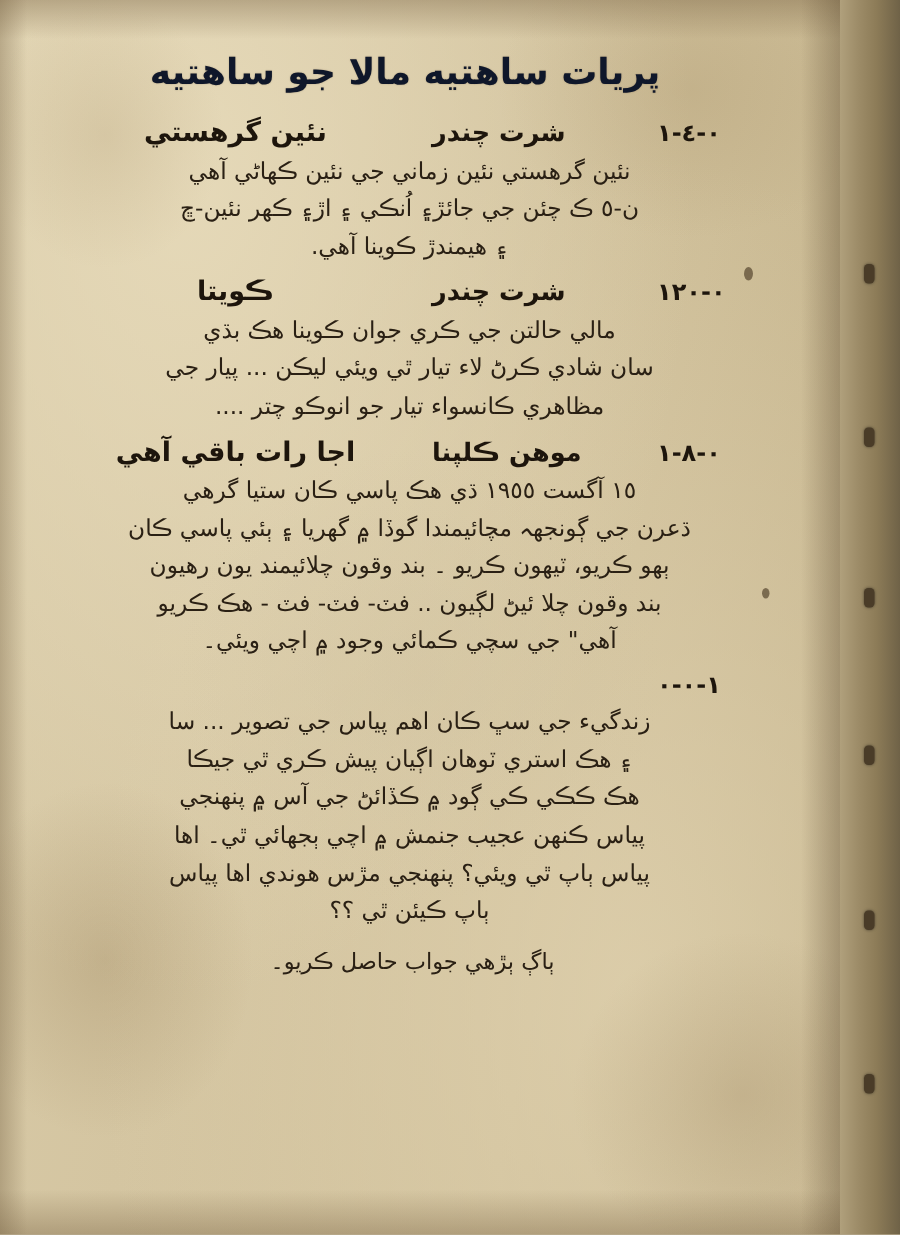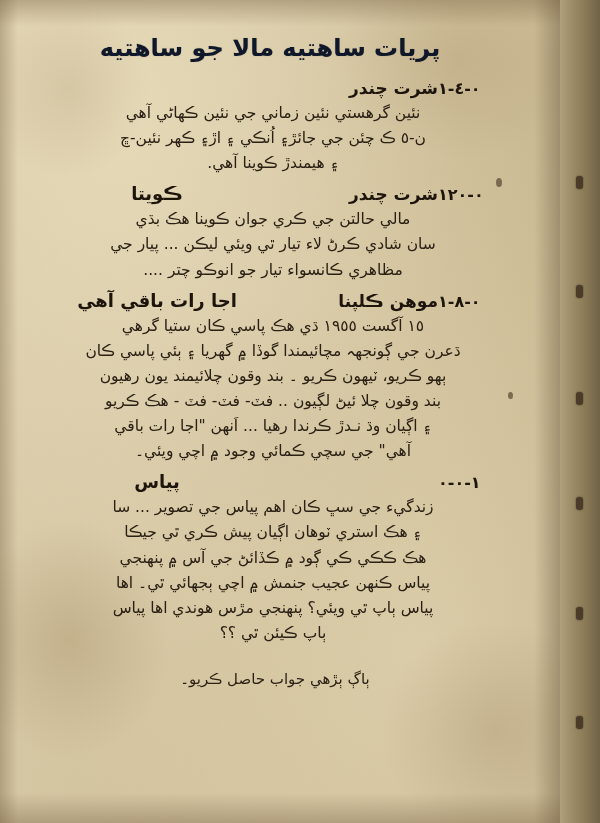--- a/index.html
+++ b/index.html
@@ -131,40 +131,40 @@
     width: 86px;
     flex: 0 0 86px;
     font-size: 16px;
     letter-spacing: 1px;
     text-align: left;
     direction: ltr;
     font-family: "DejaVu Sans", sans-serif;
   }
   .e-author {
     flex: 0 0 150px;
-    text-align: right;
+    text-align: left;
     font-size: 17px;
   }
   .e-title {
     flex: 1 1 auto;
     text-align: center;
     font-size: 18px;
   }
 
   .body-line {
     font-size: 15.5px;
     line-height: 1.62;
     color: #2a2014;
     padding-left: 6px;
     padding-right: 10px;
   }
   .body-line.ctr { text-align: center; }
 
   .footer-line {
-    margin-top: 24px;
+    margin-top: 12px;
     text-align: center;
     font-size: 15px;
     color: #2a2014;
   }
 
   
   .content, .doc-title { -webkit-font-smoothing: antialiased; }
 </style>
 </head>
 <body>
@@ -181,20 +181,21 @@
   <div class="edge-left"></div>
 
   <div class="content">
 
     <div class="doc-title">پريات ساهتيه مالا جو ساهتيه</div>
 
     <div class="entry">
       <div class="entry-head">
         <div class="e-num">٠-٤-١</div>
         <div class="e-author">شرت چندر</div>
+        <div class="e-title">نئين گرهستي</div>
       </div>
       <div class="body-line ctr">نئين گرهستي نئين زماني جي نئين ڪهاڻي آهي</div>
       <div class="body-line ctr">ن-٥ ڪ چئن جي جائڙ۽ اُنڪي ۽ اڙ۽ ڪهر نئين-ڇ</div>
       <div class="body-line ctr">۽ هيمندڙ ڪوينا آهي.</div>
     </div>
 
     <div class="entry">
       <div class="entry-head">
         <div class="e-num">٠-١٢٠</div>
         <div class="e-author">شرت چندر</div>
@@ -208,29 +209,27 @@
     <div class="entry">
       <div class="entry-head">
         <div class="e-num">٠-٨-١</div>
         <div class="e-author">موهن ڪلپنا</div>
         <div class="e-title">اجا رات باقي آهي</div>
       </div>
       <div class="body-line ctr">١٥ آگست ١٩٥٥ ڌي هڪ پاسي ڪان ستيا گرهي</div>
       <div class="body-line ctr">ڌعرن جي ڳونجهہ مچائيمندا گوڏا ۾ گهريا ۽ ٻئي پاسي ڪان</div>
       <div class="body-line ctr">ٻهو ڪريو، ٽيهون ڪريو ۔ بند وقون چلائيمند يون رهيون</div>
       <div class="body-line ctr">بند وقون چلا ئيڻ لڳيون .. فٽ- فٽ- فٽ - هڪ ڪريو</div>
-      <div class="body-line ctr">۽ اڳيان وڌ نـدڙ ڪرندا رهيا ... اَنهن "اجا رات باقي</div>
       <div class="body-line ctr">آهي" جي سچي ڪمائي وجود ۾ اچي ويئي۔</div>
     </div>
 
     <div class="entry">
       <div class="entry-head">
         <div class="e-num">١-٠-٠</div>
         <div class="e-author"></div>
-        <div class="e-title">پياس</div>
       </div>
       <div class="body-line ctr">زندگيء جي سڀ ڪان اهم پياس جي تصوير ... سا</div>
       <div class="body-line ctr">۽ هڪ استري ٽوهان اڳيان پيش ڪري ٿي جيڪا</div>
       <div class="body-line ctr">هڪ ڪڪي ڪي ڳود ۾ ڪڏائڻ جي آس ۾ پنهنجي</div>
       <div class="body-line ctr">پياس ڪنهن عجيب جنمش ۾ اچي ٻجهائي ٿي۔ اها</div>
       <div class="body-line ctr">پياس ٻاپ ٿي ويئي؟ پنهنجي مڙس هوندي اها پياس</div>
       <div class="body-line ctr">ٻاپ ڪيئن ٿي ؟؟</div>
     </div>
 
     <div class="footer-line">ٻاڳ ٻڙهي جواب حاصل ڪريو۔</div>

